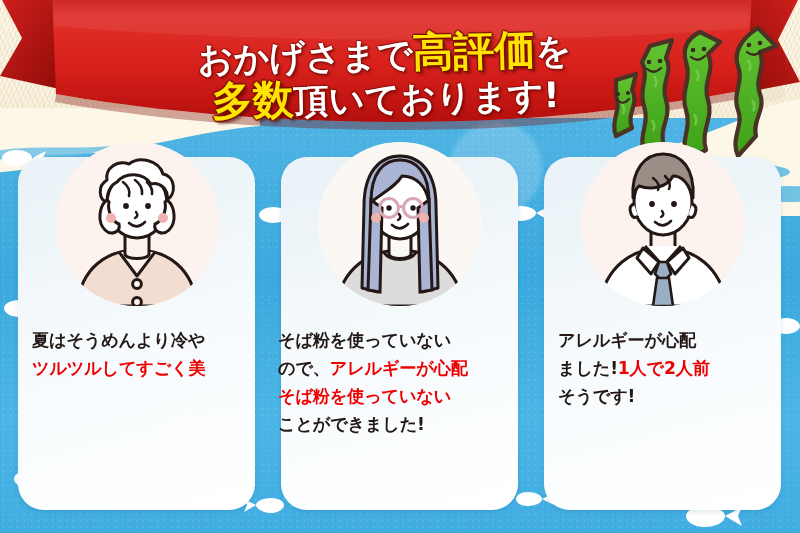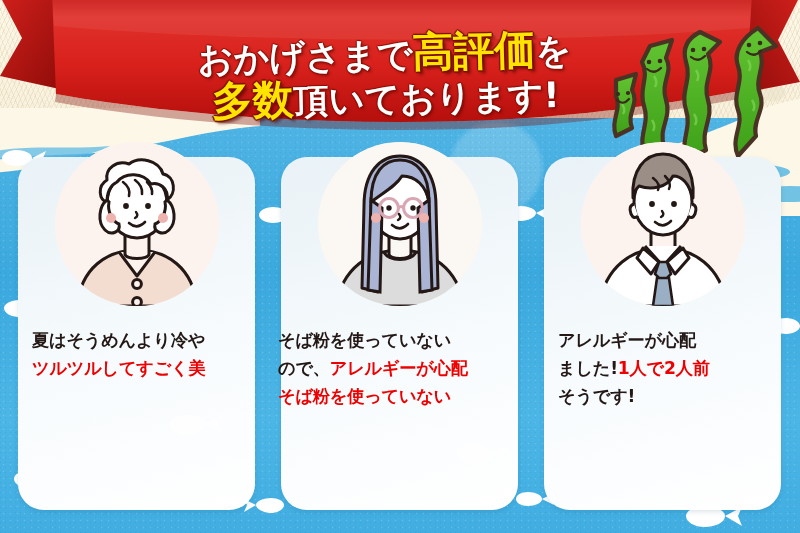--- a/index.html
+++ b/index.html
@@ -460,20 +460,21 @@
 
     <div class="quote q1">
       <div><span>夏はそうめんより冷や</span></div>
       <div><span class="hl">ツルツルしてすごく美</span></div>
     </div>
 
     <div class="quote q2">
       <div><span>そば粉を使っていない</span></div>
       <div><span>ので、</span><span class="hl">アレルギーが心配</span></div>
       <div><span class="hl">そば粉を使っていない</span></div>
+      <div><span>ことができました!</span></div>
     </div>
 
     <div class="quote q3">
       <div><span>アレルギーが心配</span></div>
       <div><span>ました!</span><span class="hl">1人で2人前</span></div>
       <div><span>そうです!</span></div>
     </div>
 
   </div>
 </div>

